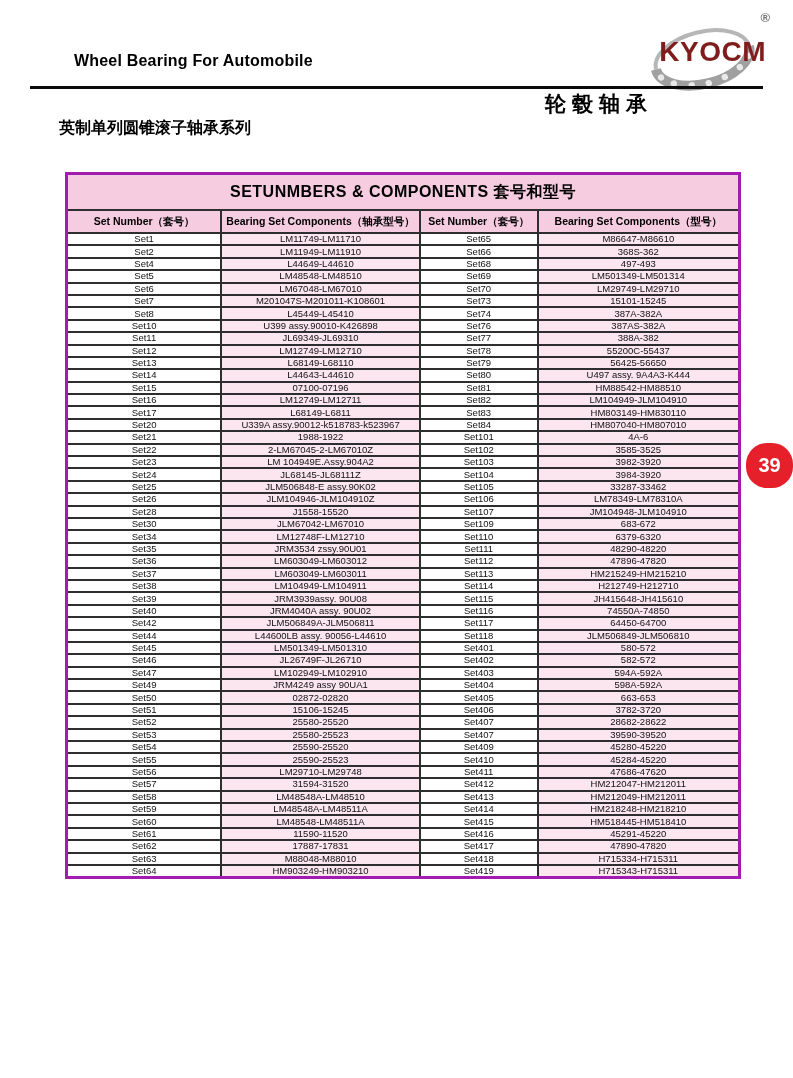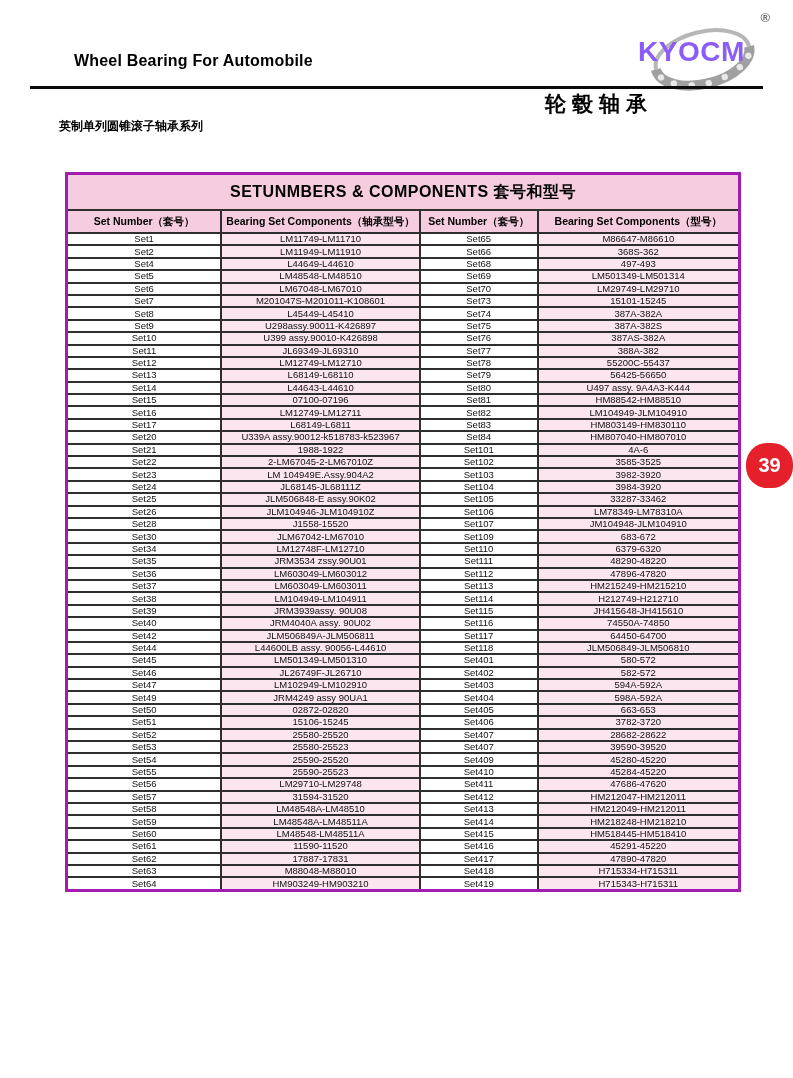--- a/index.html
+++ b/index.html
@@ -9,31 +9,31 @@
   }
   .doc-title {
     position:absolute; left:74px; top:52px;
     font-size:16px; font-weight:bold; letter-spacing:0.2px; white-space:nowrap;
   }
   .header-rule { position:absolute; left:30px; top:86px; width:733px; height:3px; background:#0a0a0a; }
   
   .logo { position:absolute; left:638px; top:12px; width:128px; height:80px; }
   .logo svg { position:absolute; left:0; top:0; overflow:visible; }
   .logo-text {
-    position:absolute; left:0; top:24px; width:100%; text-align:left;
-    font-size:28px; font-weight:bold; color:#8b5cf6; letter-spacing:0.5px;
+    position:absolute; left:0; top:24px; width:100%; text-align:right;
+    font-size:28px; font-weight:bold; color:#7f1d1d; letter-spacing:0.5px;
   }
   .logo-reg {
     position:absolute; right:-4px; top:-2px; font-size:13px; color:#707070; font-weight:bold;
   }
   .cn-category {
     position:absolute; left:545px; top:90px; font-size:21px; font-weight:bold; letter-spacing:6px; white-space:nowrap;
   }
   .cn-series {
-    position:absolute; left:59px; top:118px; font-size:12px; font-weight:bold; white-space:nowrap;
+    position:absolute; left:59px; top:118px; font-size:16px; font-weight:bold; white-space:nowrap;
   }
   
   .catalog-table {
     position:absolute; left:65px; top:172px; width:676px;
     border-collapse:collapse; table-layout:fixed;
     border:3px solid #a21caf;
   }
   .catalog-table th, .catalog-table td {
     border:2px solid #2e2e2e; text-align:center; vertical-align:middle;
     overflow:hidden; white-space:nowrap; padding:0;
@@ -141,26 +141,20 @@
           <td class="set-col">Set73</td>
           <td class="comp-col">15101-15245</td>
         </tr>
         <tr>
           <td class="set-col">Set8</td>
           <td class="comp-col">L45449-L45410</td>
           <td class="set-col">Set74</td>
           <td class="comp-col">387A-382A</td>
         </tr>
         <tr>
-          <td class="set-col">Set9</td>
-          <td class="comp-col">U298assy.90011-K426897</td>
-          <td class="set-col">Set75</td>
-          <td class="comp-col">387A-382S</td>
-        </tr>
-        <tr>
           <td class="set-col">Set10</td>
           <td class="comp-col">U399 assy.90010-K426898</td>
           <td class="set-col">Set76</td>
           <td class="comp-col">387AS-382A</td>
         </tr>
         <tr>
           <td class="set-col">Set11</td>
           <td class="comp-col">JL69349-JL69310</td>
           <td class="set-col">Set77</td>
           <td class="comp-col">388A-382</td>

